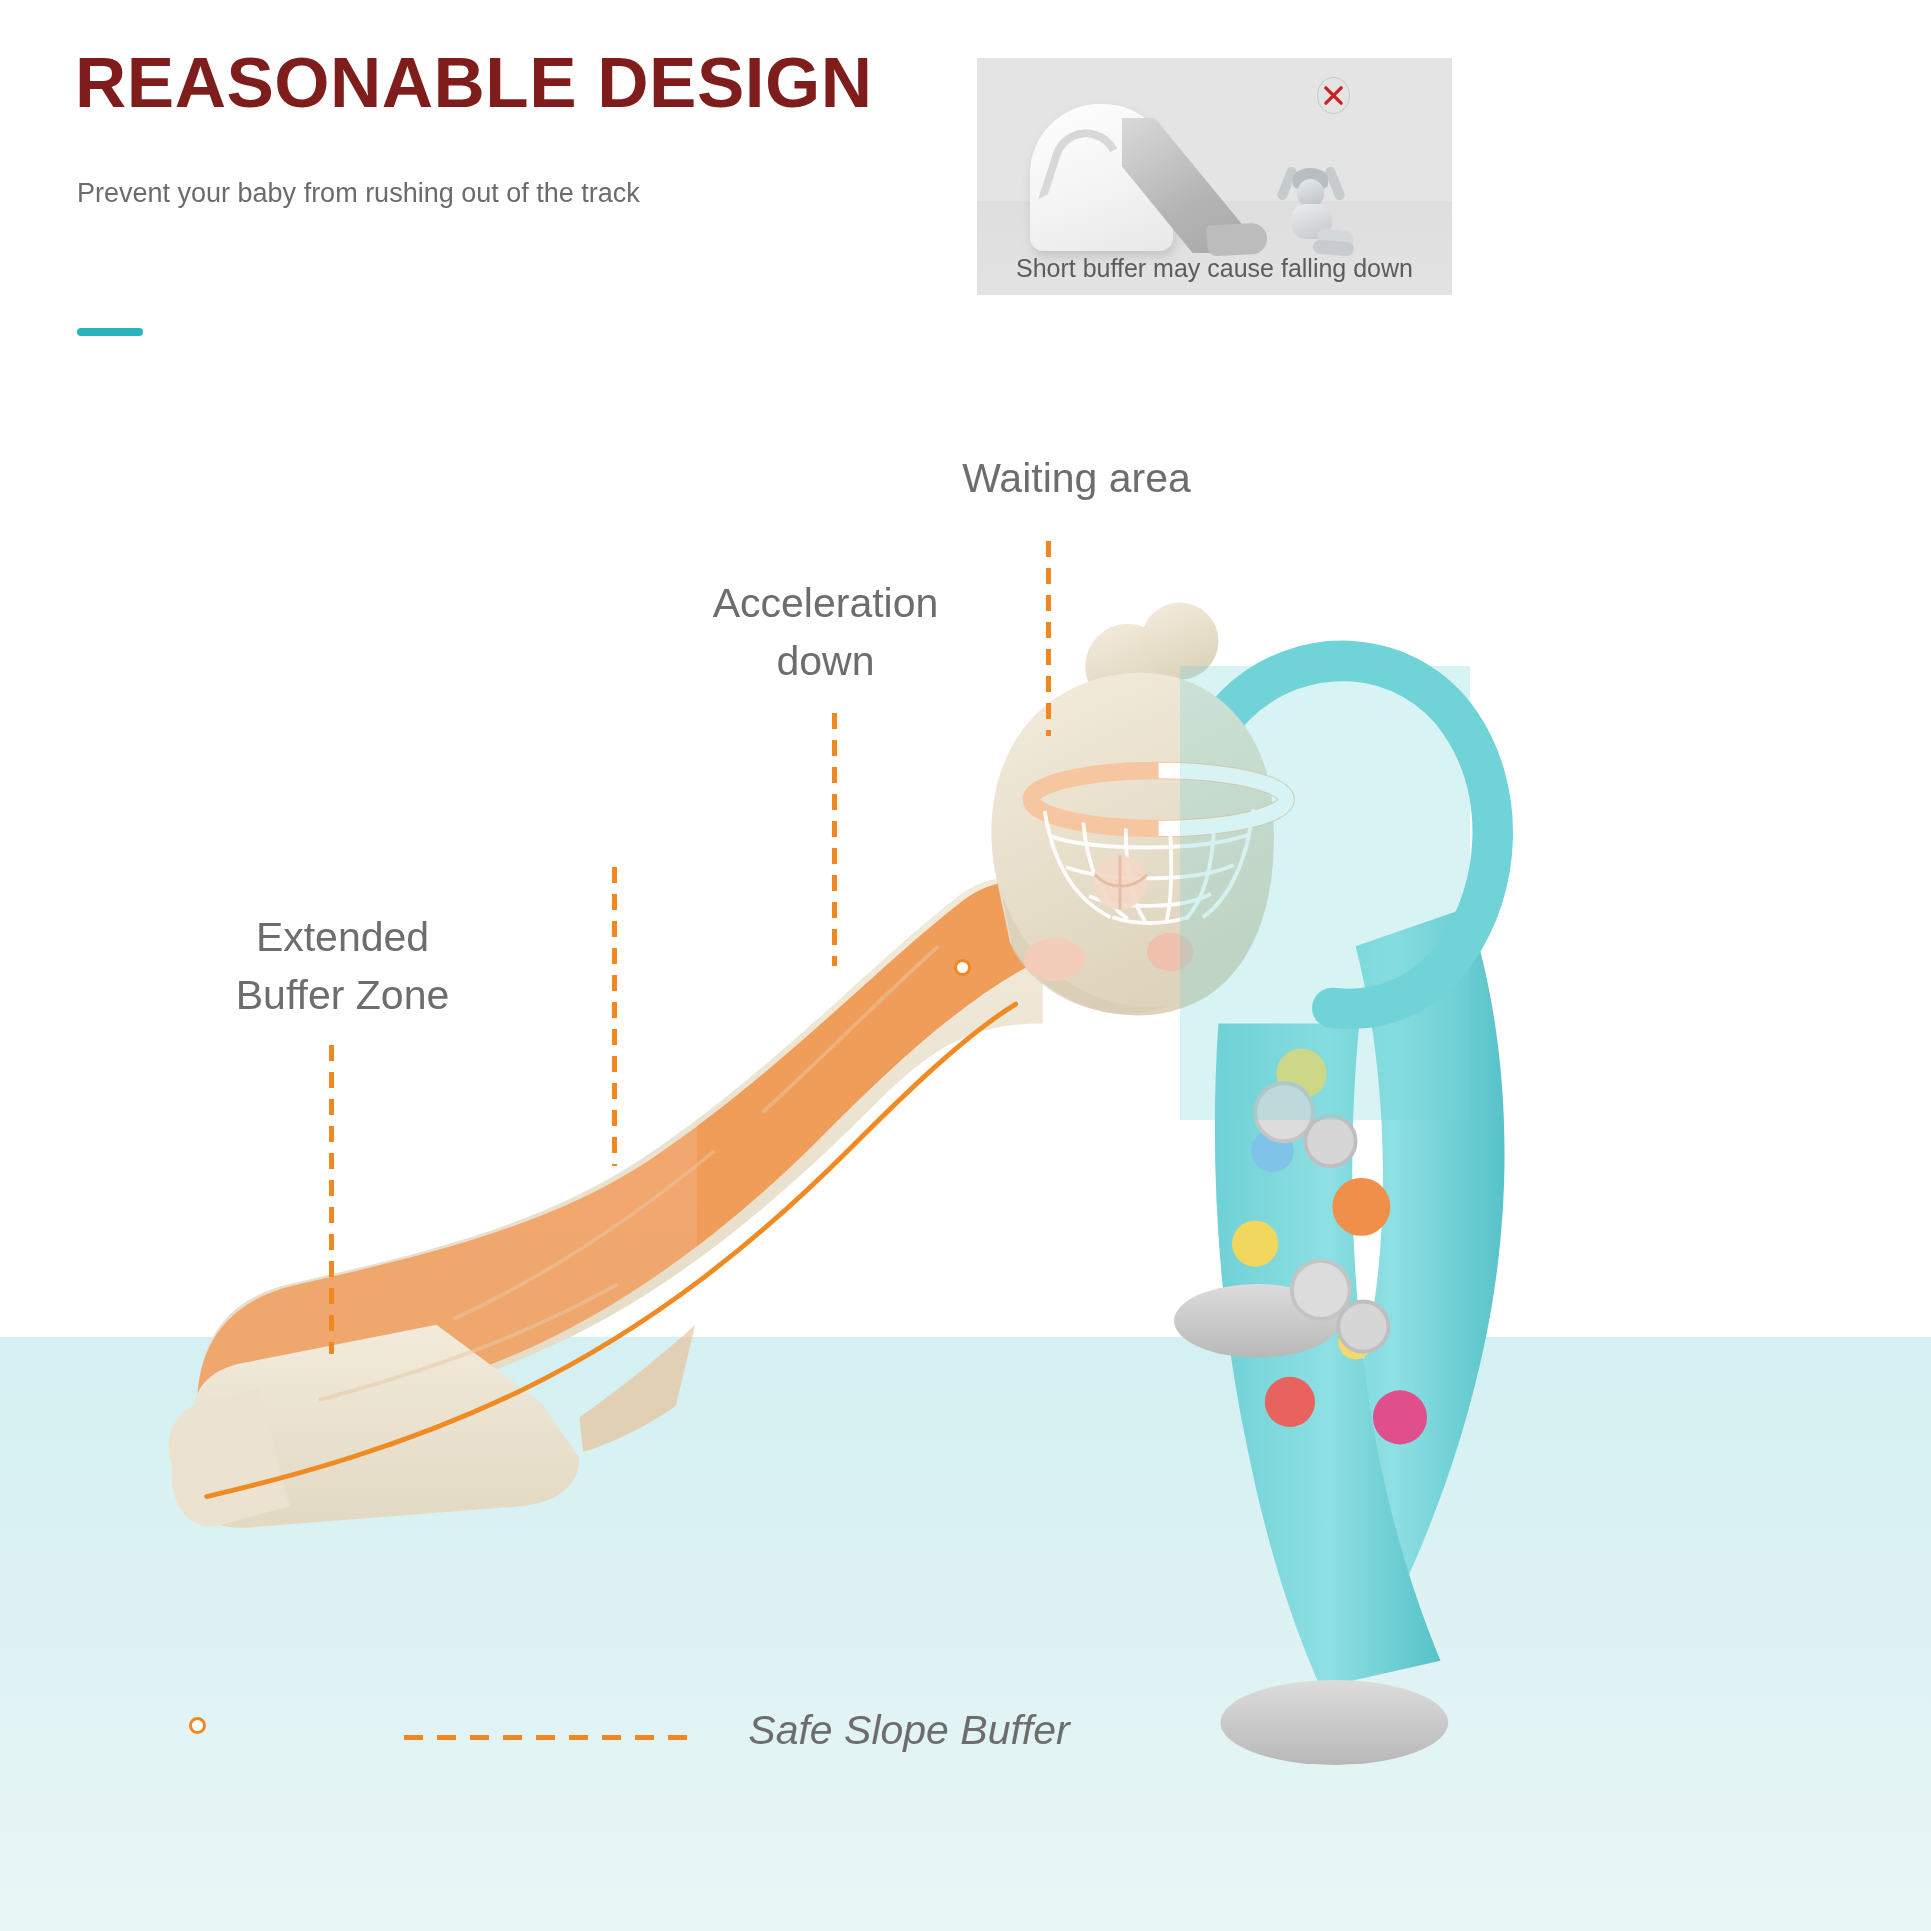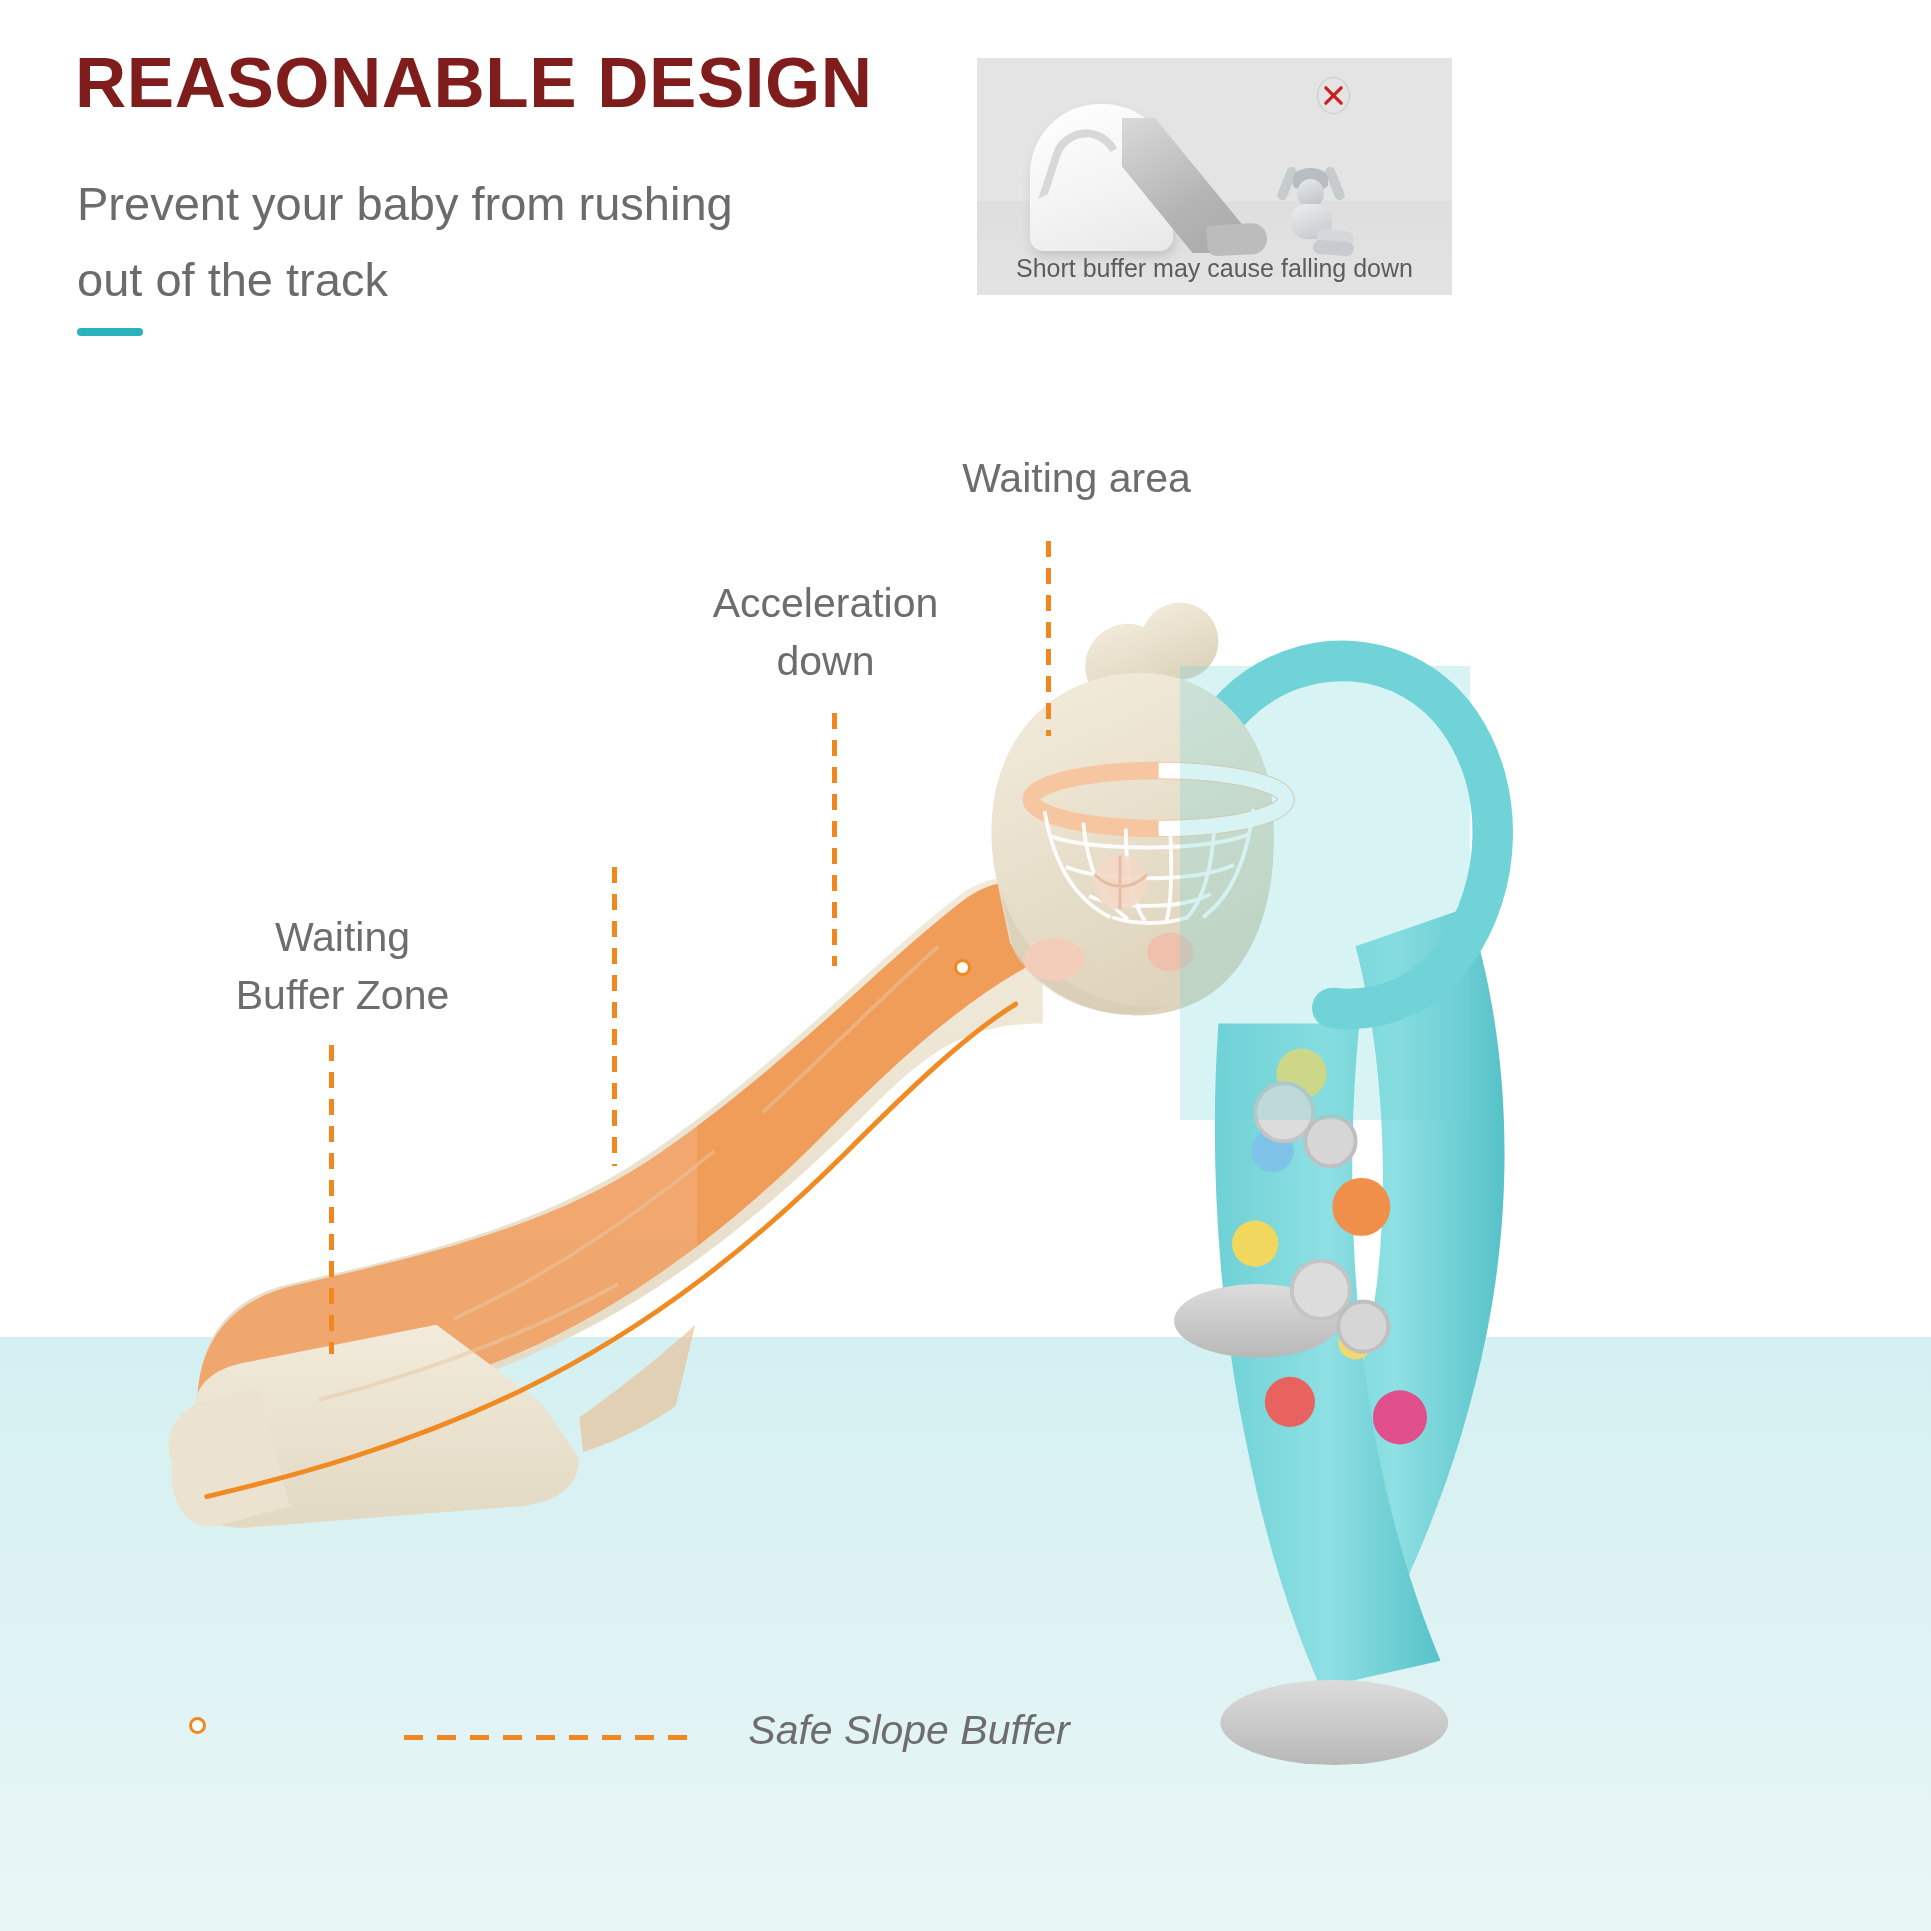--- a/index.html
+++ b/index.html
@@ -16,22 +16,22 @@
   .bg-bottom{ position:absolute; left:0; top:1337px; width:1931px; height:594px;
               background:linear-gradient(180deg,#d4f0f2 0%, #ddf2f3 45%, #e9f6f6 100%); }
 
   
   .headline {
     position:absolute; left:75px; top:46px;
     font-size:71px; font-weight:700; letter-spacing:0.5px;
     color:#7f1d1d; line-height:1.05; white-space:nowrap;
   }
   .subhead {
-    position:absolute; left:77px; top:166px;
-    font-size:47px; font-weight:300; color:#6b6b6b;
+    position:absolute; left:77px; top:172px;
+    font-size:27px; font-weight:300; color:#6b6b6b;
     line-height:1.62; width:676px;
   }
   .accent-rule {
     position:absolute; left:77px; top:328px;
     width:66px; height:7.7px; border-radius:3.9px; background:#2bb3bd;
   }
 
   
   .inset {
     position:absolute; left:977px; top:58px; width:475px; height:237px;
@@ -366,21 +366,21 @@
     </defs>
     <rect x="1222" y="690" width="0" height="0" fill="none"></rect>
   </svg>
 
   <div style="position:absolute;left:1180px;top:666px;width:290px;height:454px;
               background:rgba(111,211,216,.28);pointer-events:none;"></div>
 
   <div class="label lbl-waiting">Waiting area</div>
   <div class="label lbl-accel">Acceleration
 down</div>
-  <div class="label lbl-extbuf">Waiting
+  <div class="label lbl-extbuf">Extended
 Buffer Zone</div>
   <div class="label lbl-safeslope">Safe Slope Buffer</div>
 
   <div class="leader ld-waiting"></div>
   <div class="leader ld-accel"></div>
   <div class="leader ld-decel"></div>
   <div class="leader ld-extbuf"></div>
   <div class="leader-h ld-safe"></div>
 
   <div class="dot dot-waiting"></div>

